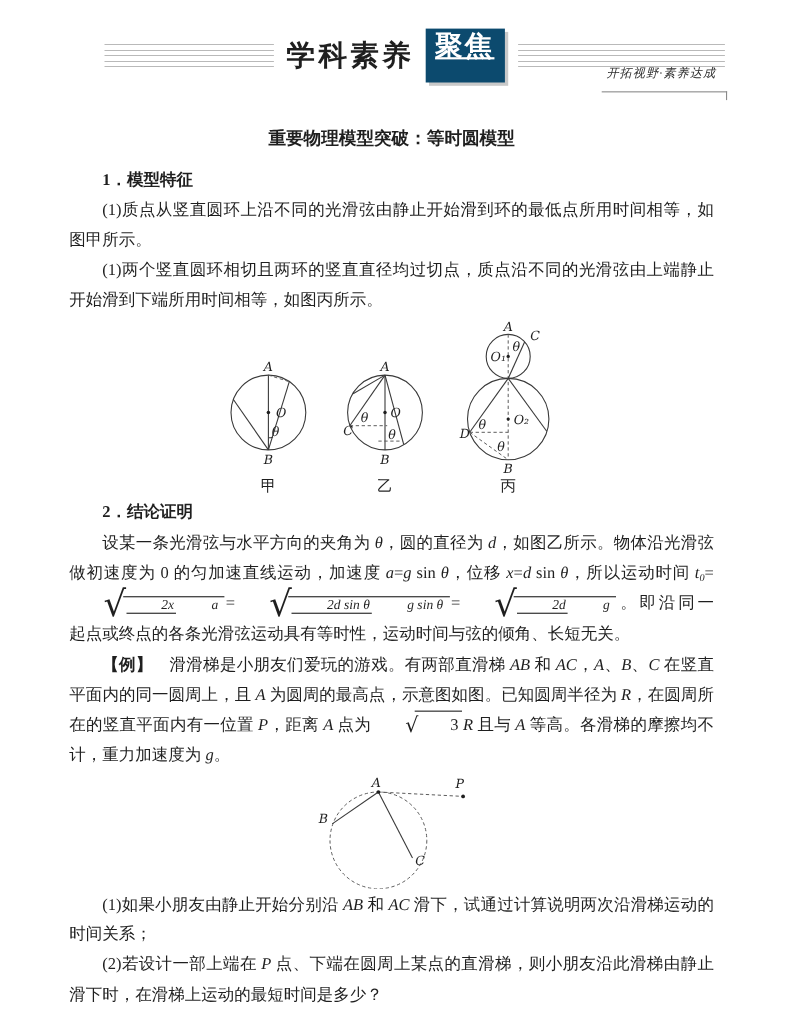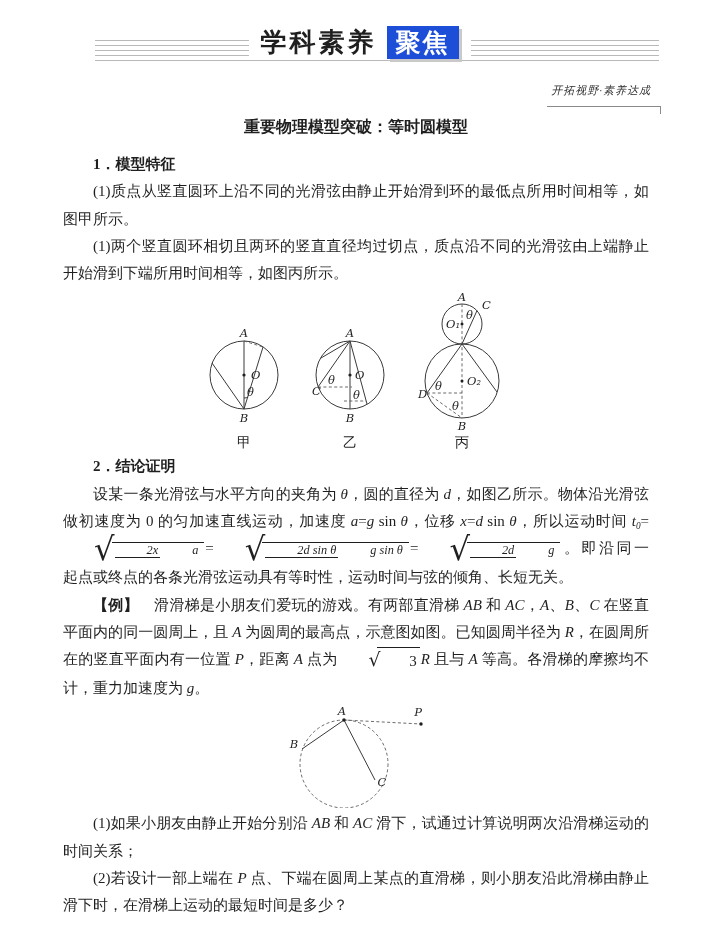--- a/index.html
+++ b/index.html
@@ -11,24 +11,24 @@
   .page{position:relative;width:719px;height:941px;background:#fff;}
 
   
   .header{position:relative;height:56px;margin-top:34px;}
   .stripes{position:absolute;left:95px;right:60px;top:6px;height:21px;
     background:repeating-linear-gradient(to bottom,#b9b9b9 0,#b9b9b9 1px,transparent 1px,transparent 5px);}
   .brand{position:absolute;left:50%;top:-8px;transform:translateX(-50%);
     background:#fff;padding:0 12px;display:flex;align-items:center;gap:10px;white-space:nowrap;}
   .brand-title{font-weight:bold;font-size:26px;letter-spacing:3px;line-height:1.2;
     font-family:"Liberation Sans","DejaVu Sans",sans-serif;}
-  .brand-badge{background:#1d4ed8;color:#fff;font-weight:bold;font-size:25px;letter-spacing:2px;
-    padding:1px 9px 2px;line-height:1.2;box-shadow:3px 3px 0 #c9c9c9;
-    font-family:"Liberation Sans","DejaVu Sans",sans-serif;}
-  .tagline-wrap{position:absolute;top:40px;right:58px;padding:2px 10px 3px 4px;
+  .brand-badge{background:#0c4a6e;color:#fff;font-weight:bold;font-size:25px;letter-spacing:2px;
+    padding:1px 9px 18px;line-height:1.2;box-shadow:3px 3px 0 #c9c9c9;
+    font-family:"Liberation Sans","DejaVu Sans",sans-serif;text-decoration:underline;}
+  .tagline-wrap{position:absolute;top:17px;right:58px;padding:2px 10px 3px 4px;
     border-bottom:1px solid #8a8a8a;}
   .tagline-wrap::after{content:"";position:absolute;right:0;bottom:-8px;width:1px;height:8px;background:#8a8a8a;}
   .tagline{font-style:italic;font-size:11px;letter-spacing:1px;color:#2e2e2e;white-space:nowrap;}
 
   
   .content{padding:18px 70px 0 63px;}
   .doc-title{text-align:center;font-weight:bold;font-size:16px;margin:4px 0 10px;}
   .sec-heading{font-weight:bold;margin-left:2em;}
   .para{margin:0;text-indent:2em;text-align:justify;}
   .rb{font-weight:bold;}

